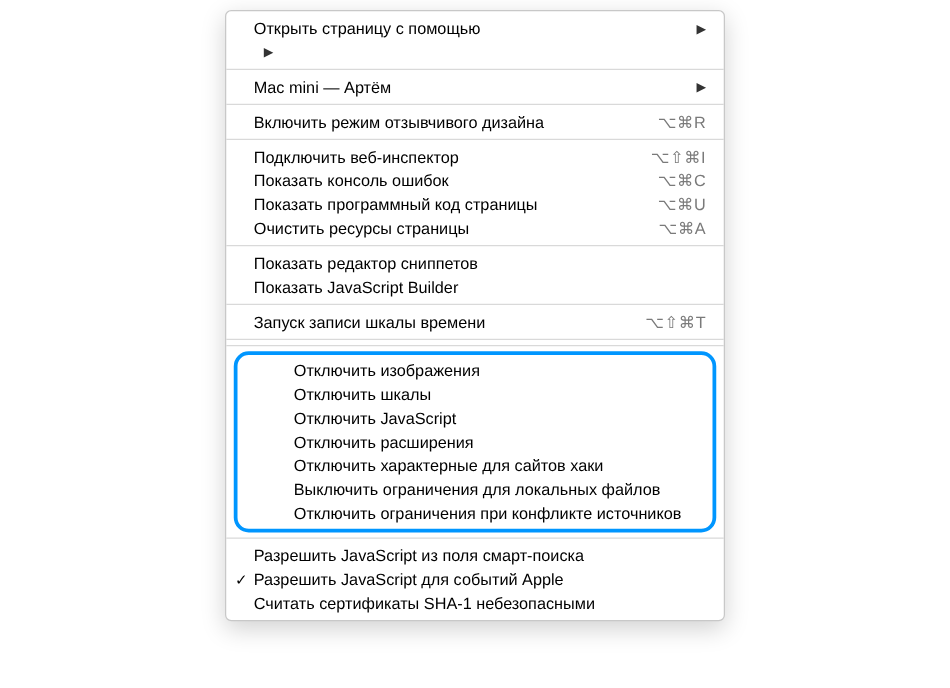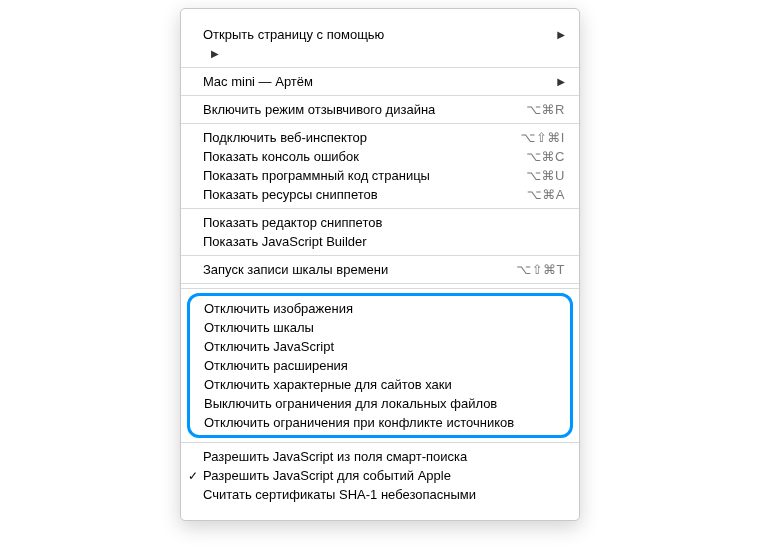--- a/index.html
+++ b/index.html
@@ -17,21 +17,21 @@
       justify-content: center;
       align-items: flex-start;
       padding-top: 8px;
     }
     .menu {
       width: 400px;
       background: #fff;
       border: 1px solid #c8c8c8;
       border-radius: 5px;
       box-shadow: 0 6px 20px rgba(0,0,0,0.18);
-      padding: 16px 0;
+      padding: 4px 0;
     }
     .menu-item {
       display: flex;
       align-items: center;
       height: 19px;
       padding: 0 14px 0 22px;
       white-space: nowrap;
       color: #000;
       cursor: default;
       position: relative;
@@ -60,20 +60,21 @@
       margin: 4px 0;
     }
     .highlight-group {
       border: 3px solid #0096ff;
       border-radius: 12px;
       margin: 3px 6px;
       padding: 3px 0;
     }
     .highlight-group .menu-item {
       padding-left: 14px;
+      margin-left: 31px;
     }
   </style>
 </head>
 <body>
 
 <div class="menu">
 
   <div class="menu-item">
     <span class="label">Открыть страницу с помощью</span>
     <span class="arrow">▶</span>
@@ -104,21 +105,21 @@
   </div>
   <div class="menu-item">
     <span class="label">Показать консоль ошибок</span>
     <span class="shortcut">⌥⌘C</span>
   </div>
   <div class="menu-item">
     <span class="label">Показать программный код страницы</span>
     <span class="shortcut">⌥⌘U</span>
   </div>
   <div class="menu-item">
-    <span class="label">Показать ресурсы сниппетов</span>
+    <span class="label">Очистить ресурсы страницы</span>
     <span class="shortcut">⌥⌘A</span>
   </div>
 
   <div class="separator"></div>
 
   <div class="menu-item">
     <span class="label">Показать редактор сниппетов</span>
   </div>
   <div class="menu-item">
     <span class="label">Показать JavaScript Builder</span>

